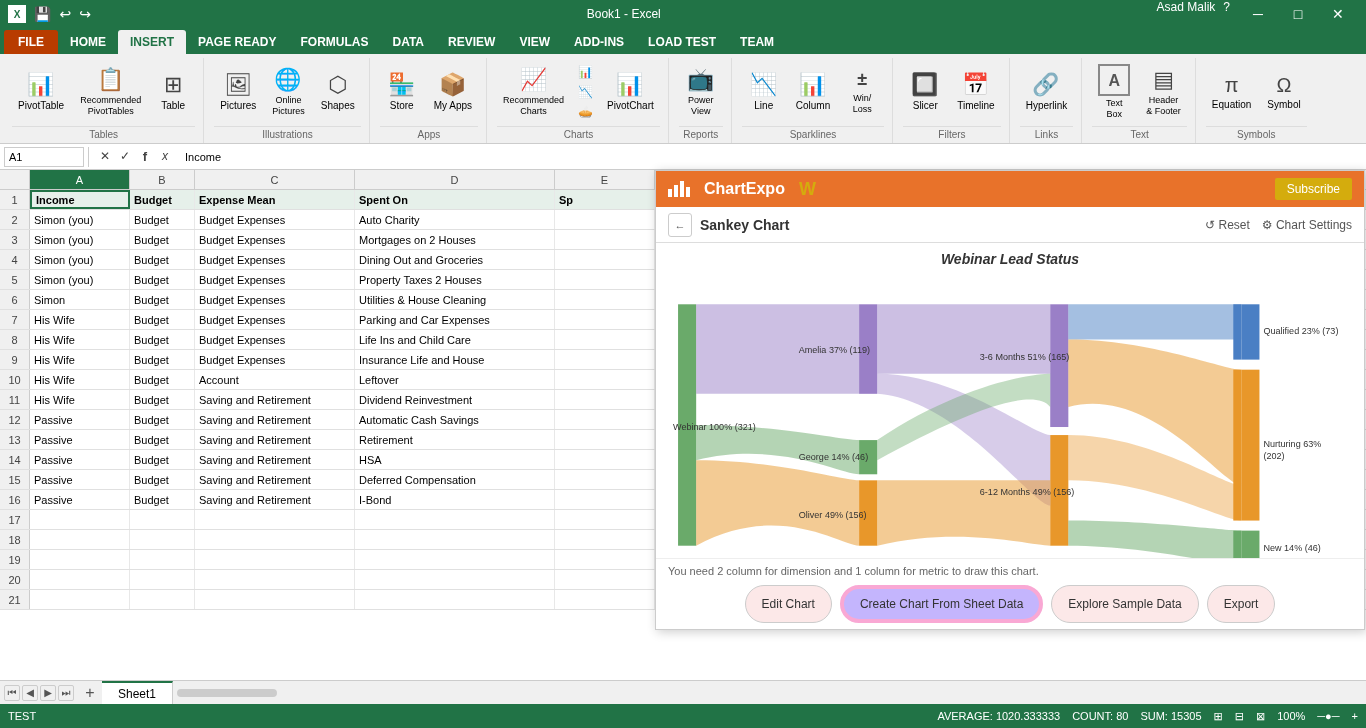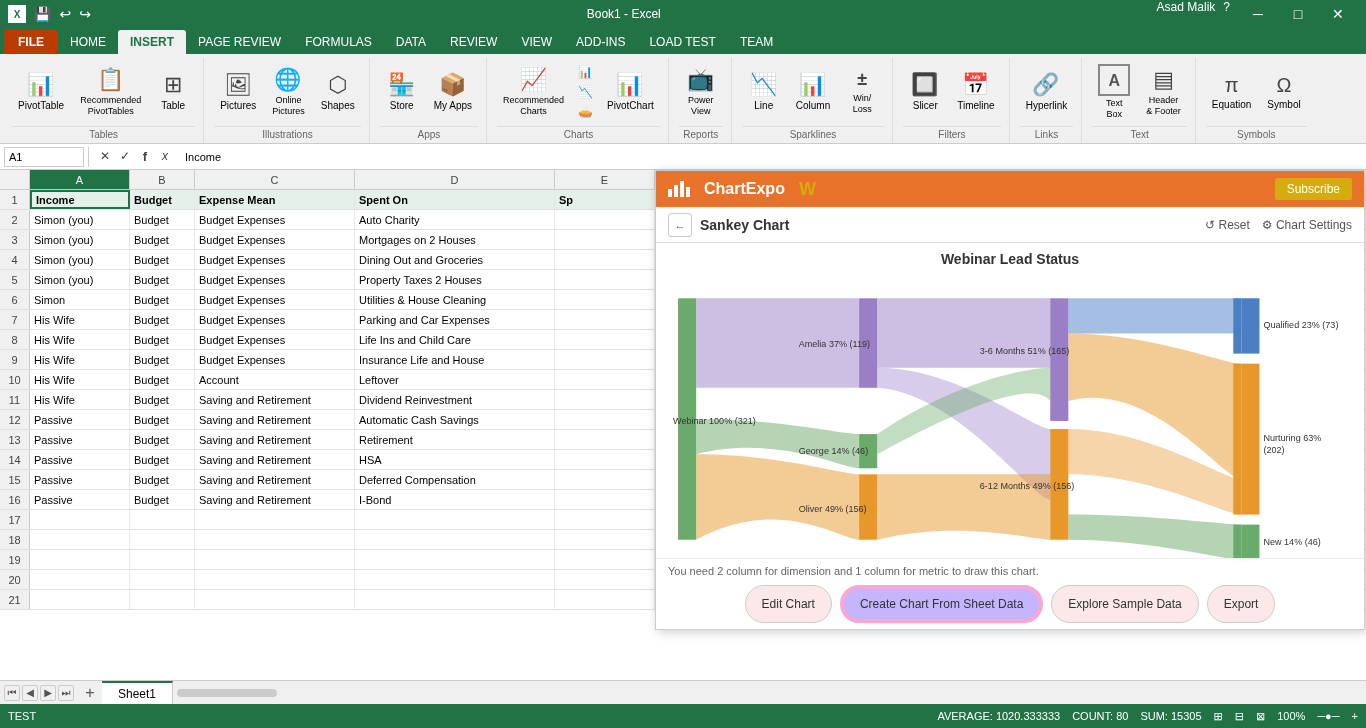--- a/index.html
+++ b/index.html
@@ -32,20 +32,21 @@
     }
     .ribbon-tab {
       padding: 4px 12px;
       color: white;
       font-size: 12px;
       cursor: pointer;
       border-radius: 3px 3px 0 0;
       height: 24px;
       display: flex;
       align-items: center;
+      font-weight: bold;
     }
     .ribbon-tab.active {
       background: #f0f0f0;
       color: #217346;
       font-weight: 600;
     }
     .file-tab {
       background: #b83c00;
       color: white;
       padding: 12px 14px;
@@ -259,21 +260,21 @@
       height: 36px;
       padding: 0 12px;
       border-bottom: 1px solid #ddd;
       justify-content: space-between;
     }
     .chart-nav-left { display: flex; align-items: center; gap: 8px; }
     .chart-nav-right { display: flex; align-items: center; gap: 12px; font-size: 12px; color: #555; cursor: pointer; }
     .chart-title-text { font-size: 14px; font-weight: 600; color: #333; }
     .back-btn { width: 24px; height: 24px; border: 1px solid #ccc; border-radius: 3px; display: flex; align-items: center; justify-content: center; cursor: pointer; color: #555; }
     .chart-area { flex: 1; position: relative; overflow: hidden; padding: 8px 12px 0; }
-    .chart-main-title { text-align: center; font-size: 14px; font-weight: 600; color: #333; margin-bottom: 2px; }
+    .chart-main-title { text-align: center; font-size: 14px; font-weight: 600; color: #333; margin-bottom: 8px; font-style: italic; }
 
     
     .sankey-container { width: 100%; height: 300px; }
 
     .chart-bottom {
       border-top: 1px solid #eee;
       padding: 6px 12px;
     }
     .chart-axis-labels {
       display: flex;
@@ -352,21 +353,21 @@
       <span>□</span>
       <span>✕</span>
     </div>
   </div>
 </div>
 
 <div class="ribbon-tabs">
   <div class="file-tab">FILE</div>
   <div class="ribbon-tab">HOME</div>
   <div class="ribbon-tab active">INSERT</div>
-  <div class="ribbon-tab">PAGE REVIEW</div>
+  <div class="ribbon-tab">PAGE READY</div>
   <div class="ribbon-tab">FORMULAS</div>
   <div class="ribbon-tab">DATA</div>
   <div class="ribbon-tab">REVIEW</div>
   <div class="ribbon-tab">VIEW</div>
   <div class="ribbon-tab">ADD-INS</div>
   <div class="ribbon-tab">LOAD TEST</div>
   <div class="ribbon-tab">TEAM</div>
 </div>
 
 <div class="ribbon">

